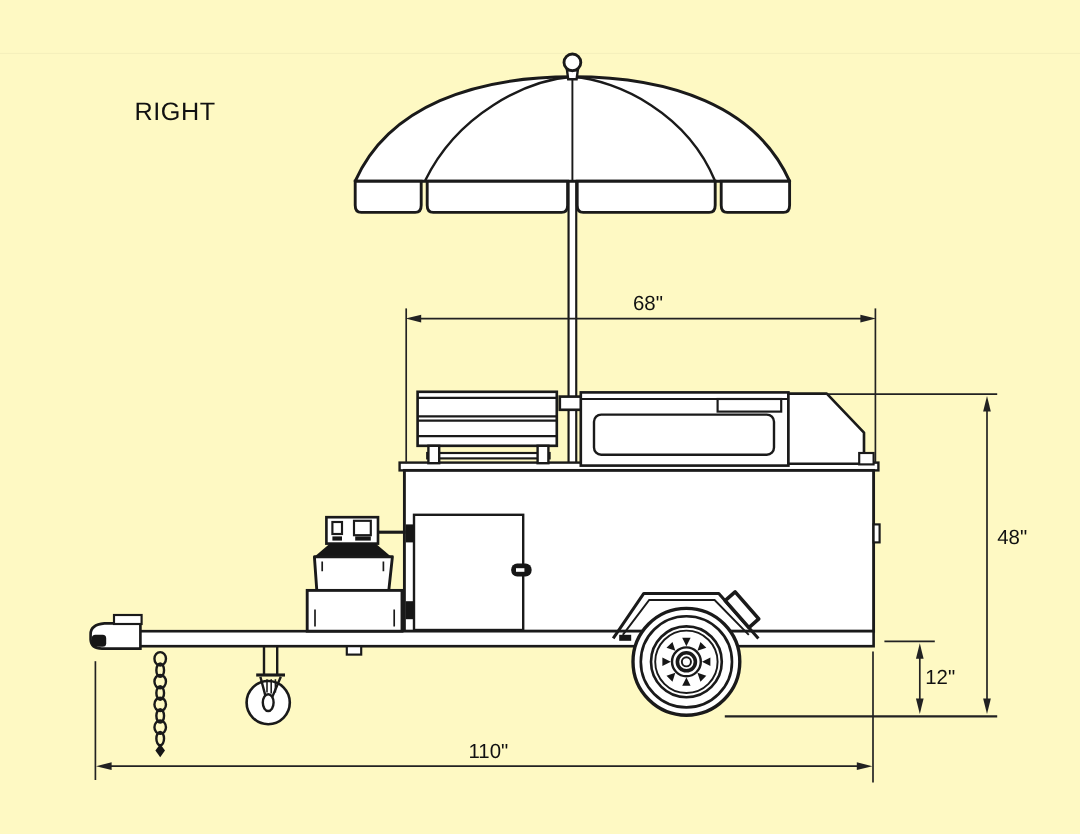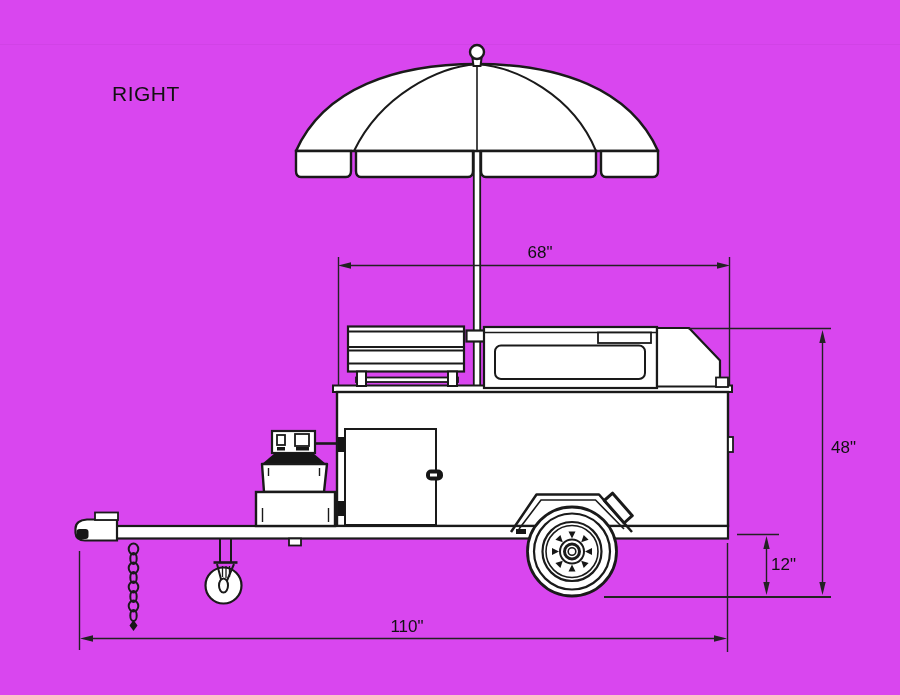--- a/index.html
+++ b/index.html
@@ -1,19 +1,19 @@
 <!DOCTYPE html>
 <html><head>
 <meta charset="utf-8">
 <style>
   html,body{margin:0;padding:0;background:#ffffff;}
   .canvas{
     position:relative;
     width:900px;height:695px;
-    background:#d946ef;
+    background:#fef9c3;
     overflow:hidden;
     font-family:"Liberation Sans", sans-serif;
   }
   .top-hairline{
     position:absolute;left:0;top:44px;width:900px;height:1px;
     background:rgba(0,0,0,0.035);
   }
   .view-label{
     position:absolute;left:112px;top:82px;
     font-size:21px;letter-spacing:0.5px;color:#111;

